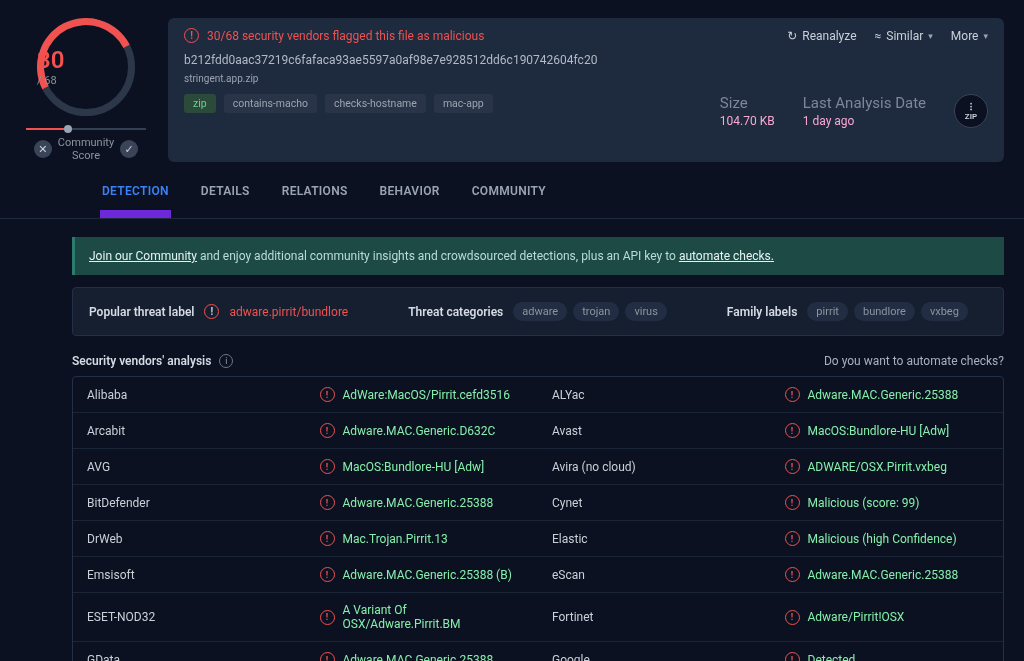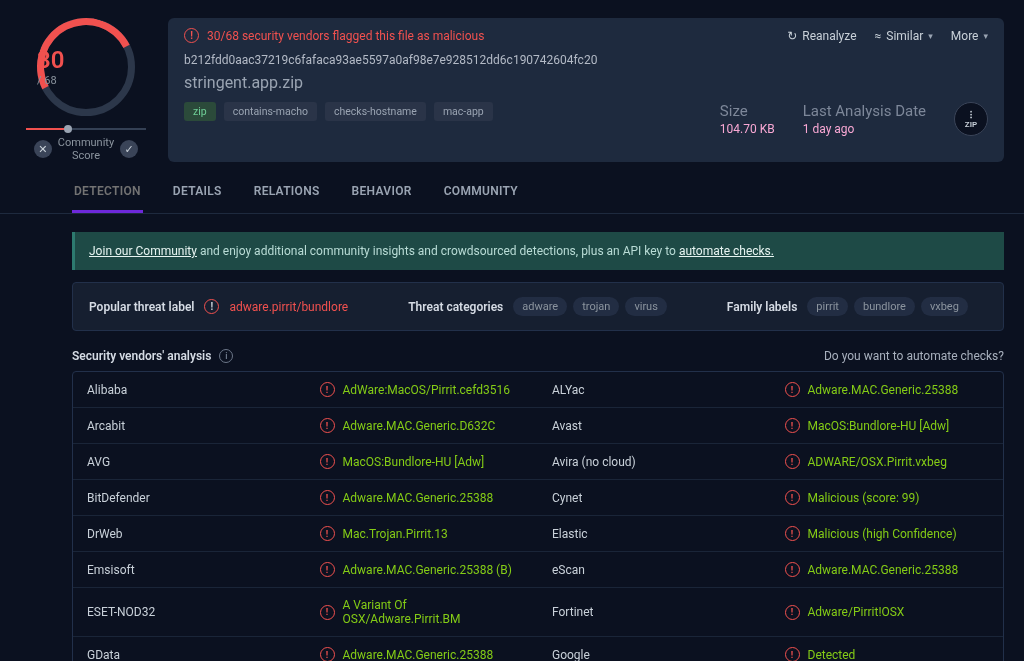--- a/index.html
+++ b/index.html
@@ -25,56 +25,56 @@
   .community-row{ display:flex; align-items:center; gap:6px; margin-top:6px; color:#8b949e; font-size:11px;}
   .circ-icon{ width:18px; height:18px; border-radius:50%; background:#3a4458; display:flex; align-items:center; justify-content:center; color:#c9d1d9; font-size:11px;}
 
   .summary-card{ flex:1; background:#1e2a3e; border-radius:6px; padding:10px 16px 14px 16px; display:flex; flex-direction:column; gap:10px; }
   .flag-row{ display:flex; align-items:center; justify-content:space-between; }
   .flag-left{ display:flex; align-items:center; gap:8px; color:#f1514f; font-size:12px;}
   .alert-icon{ width:15px; height:15px; border:1.5px solid #f1514f; border-radius:50%; display:flex; align-items:center; justify-content:center; font-size:10px; font-weight:bold; line-height:1;}
   .actions{ display:flex; align-items:center; gap:18px; color:#c9d1d9; font-size:12px;}
   .action{ display:flex; align-items:center; gap:5px; cursor:pointer;}
   .hash-row{ color:#b3bac6; font-size:12px; }
-  .filename{ color:#9aa4b2; font-size:16px; margin-top:-4px;}
+  .filename{ color:#9aa4b2; font-size:10px; margin-top:-4px;}
   .meta-row{ display:flex; align-items:flex-start; justify-content:space-between; gap:20px;}
   .tags{ display:flex; gap:8px; flex-wrap:wrap;}
   .tag{ background:#2a3448; color:#9aa4b2; font-size:10.5px; padding:3px 9px; border-radius:3px;}
   .tag.green{ background:#2b4a3a; color:#6fcf97;}
   .meta-cols{ display:flex; gap:28px; align-items:center;}
   .meta-item{ display:flex; flex-direction:column; gap:2px;}
   .meta-label{ color:#7d8799; font-size:15px;}
   .meta-value{ color:#f9a8d4; font-size:12px;}
   .zip-badge{ width:34px; height:34px; border-radius:50%; background:#0b1120; border:1px solid #3a4458; display:flex; flex-direction:column; align-items:center; justify-content:center; font-size:8px; color:#c9d1d9; font-weight:600;}
   .zip-badge span:first-child{ font-size:10px; line-height:1;}
 
   .tabs-row{ display:flex; gap:28px; padding:22px 20px 0 72px; border-bottom:1px solid #1e2a3e; font-size:12px; font-weight:600; letter-spacing:0.3px;}
   .tab{ padding:0 2px 12px 2px; color:#9aa4b2; cursor:pointer;}
-  .tab.active{ color:#737373; border-bottom:3px solid #6d28d9;}
+  .tab.active{ color:#3b82f6; border-bottom:8px solid #6d28d9;margin-left:28px;}
 
   .banner{ margin:18px 20px 0 72px; background:#1e4a46; border-left:3px solid #2d7a6f; padding:12px 14px; color:#b9dcd6; font-size:12px;}
   .banner a{ color:#e6f4f1; text-decoration:underline;}
 
   .categories{ margin:12px 20px 0 72px; background:#161f30; border:1px solid #22304a; border-radius:4px; padding:14px 16px; display:flex; align-items:center; gap:60px; font-size:12px;}
   .cat-block{ display:flex; align-items:center; gap:10px;}
   .cat-title{ color:#d5dbe4; font-weight:600;}
   .red-text{ color:#f1514f;}
   .pill{ background:#222d43; color:#8b949e; padding:3px 9px; border-radius:10px; font-size:11px;}
 
   .analysis-head{ margin:18px 20px 0 72px; display:flex; justify-content:space-between; align-items:center; font-size:12px;}
   .analysis-head .left{ display:flex; align-items:center; gap:8px; color:#d5dbe4; font-weight:600;}
   .info-icon{ width:14px; height:14px; border:1px solid #6b7688; border-radius:50%; display:flex; align-items:center; justify-content:center; font-size:9px; color:#6b7688;}
   .analysis-head .right{ color:#a8b0bd;}
 
   .table{ margin:8px 20px 0 72px; border:1px solid #22304a; border-radius:4px; overflow:hidden;}
   .row{ display:flex; border-top:1px solid #1a2538;}
   .row:first-child{ border-top:none;}
   .cell{ flex:1 1 25%; padding:10px 14px; display:flex; align-items:center; gap:8px; font-size:12px;}
   .vendor{ color:#c9d1d9;}
-  .detect{ color:#84cc16;}
+  .detect{ color:#86efac;}
   .det-icon{ width:15px; height:15px; border:1.5px solid #f1514f; border-radius:50%; display:flex; align-items:center; justify-content:center; font-size:9px; font-weight:bold; color:#f1514f; flex-shrink:0;}
   .chev{ font-size:9px; color:#9aa4b2;}
 </style>
 </head>
 <body>
 
 <div class="top-area">
   <div class="score-col">
     <div class="donut-wrap">
       <div class="donut-bg"></div>

